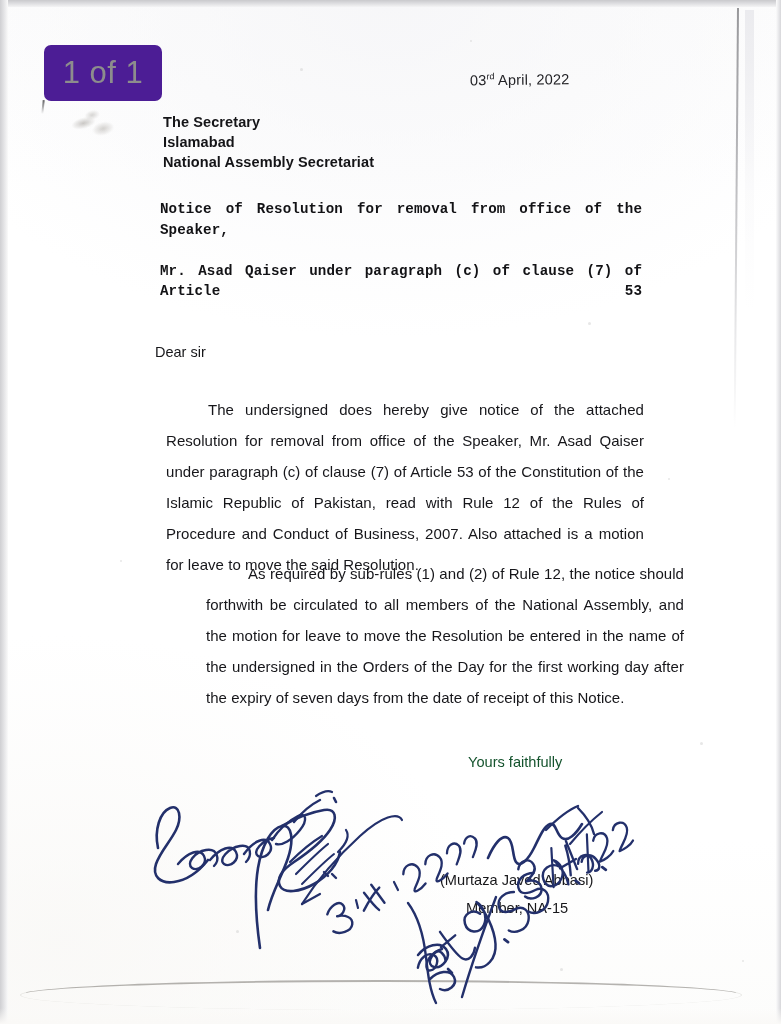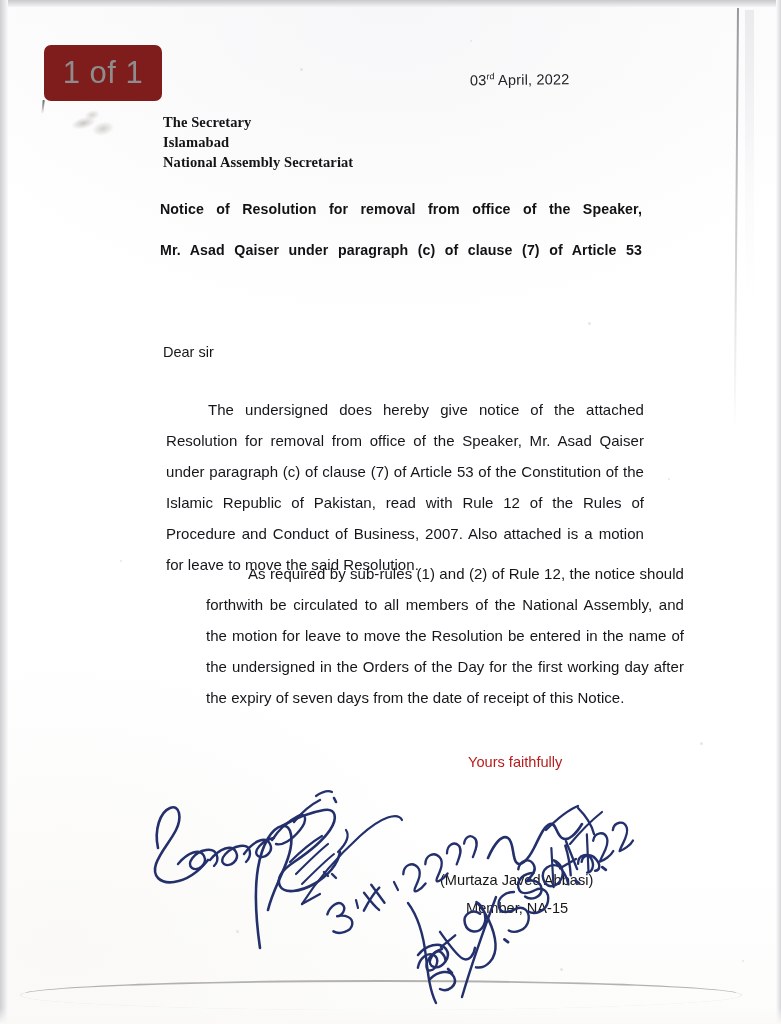--- a/index.html
+++ b/index.html
@@ -117,21 +117,21 @@
     transform: rotate(6deg);
   }
 
   
   .page-badge {
     position: absolute;
     left: 44px;
     top: 45px;
     width: 118px;
     height: 56px;
-    background: #7f1d1d;
+    background: #4c1d95;
     border-radius: 7px;
     display: flex;
     align-items: center;
     justify-content: center;
     color: #8d8d8d;
     font-size: 31px;
     letter-spacing: 0.5px;
     font-family: "Liberation Sans", sans-serif;
   }
 
@@ -162,50 +162,50 @@
 
   .addressee {
     position: absolute;
     left: 163px;
     top: 112px;
     font-size: 14.5px;
     font-weight: bold;
     line-height: 20px;
     color: #141417;
     letter-spacing: .1px;
-    font-family: Liberation Serif, serif;
   }
 
   .subject-block {
     position: absolute;
     left: 160px;
     top: 199px;
     width: 482px;
     font-size: 14.2px;
     font-weight: bold;
     line-height: 20.5px;
     text-align: justify;
     text-justify: inter-word;
     color: #121215;
     letter-spacing: .1px;
+    font-family: Liberation Mono, monospace;
   }
   .subject-block > span { display: block; }
   .subject-block .jline {
     display: block;
     text-align: justify;
   }
   .subject-block .jline::after {
     content: "";
     display: inline-block;
     width: 100%;
   }
 
   .salutation {
     position: absolute;
-    left: 163px;
+    left: 155px;
     top: 344px;
     font-size: 14.5px;
     color: #17171a;
   }
 
   .para {
     position: absolute;
     left: 166px;
     width: 478px;
     font-size: 15px;
@@ -217,21 +217,21 @@
     text-indent: 42px;
   }
   .para-1 { top: 394px; }
   .para-2 { top: 558px; margin-left: 40px; }
 
   .closing {
     position: absolute;
     left: 468px;
     top: 754px;
     font-size: 14.6px;
-    color: #b91c1c;
+    color: #14532d;
   }
 
   .signer-name {
     position: absolute;
     left: 440px;
     top: 872px;
     font-size: 14.6px;
     color: #17171a;
   }
   .signer-role {

